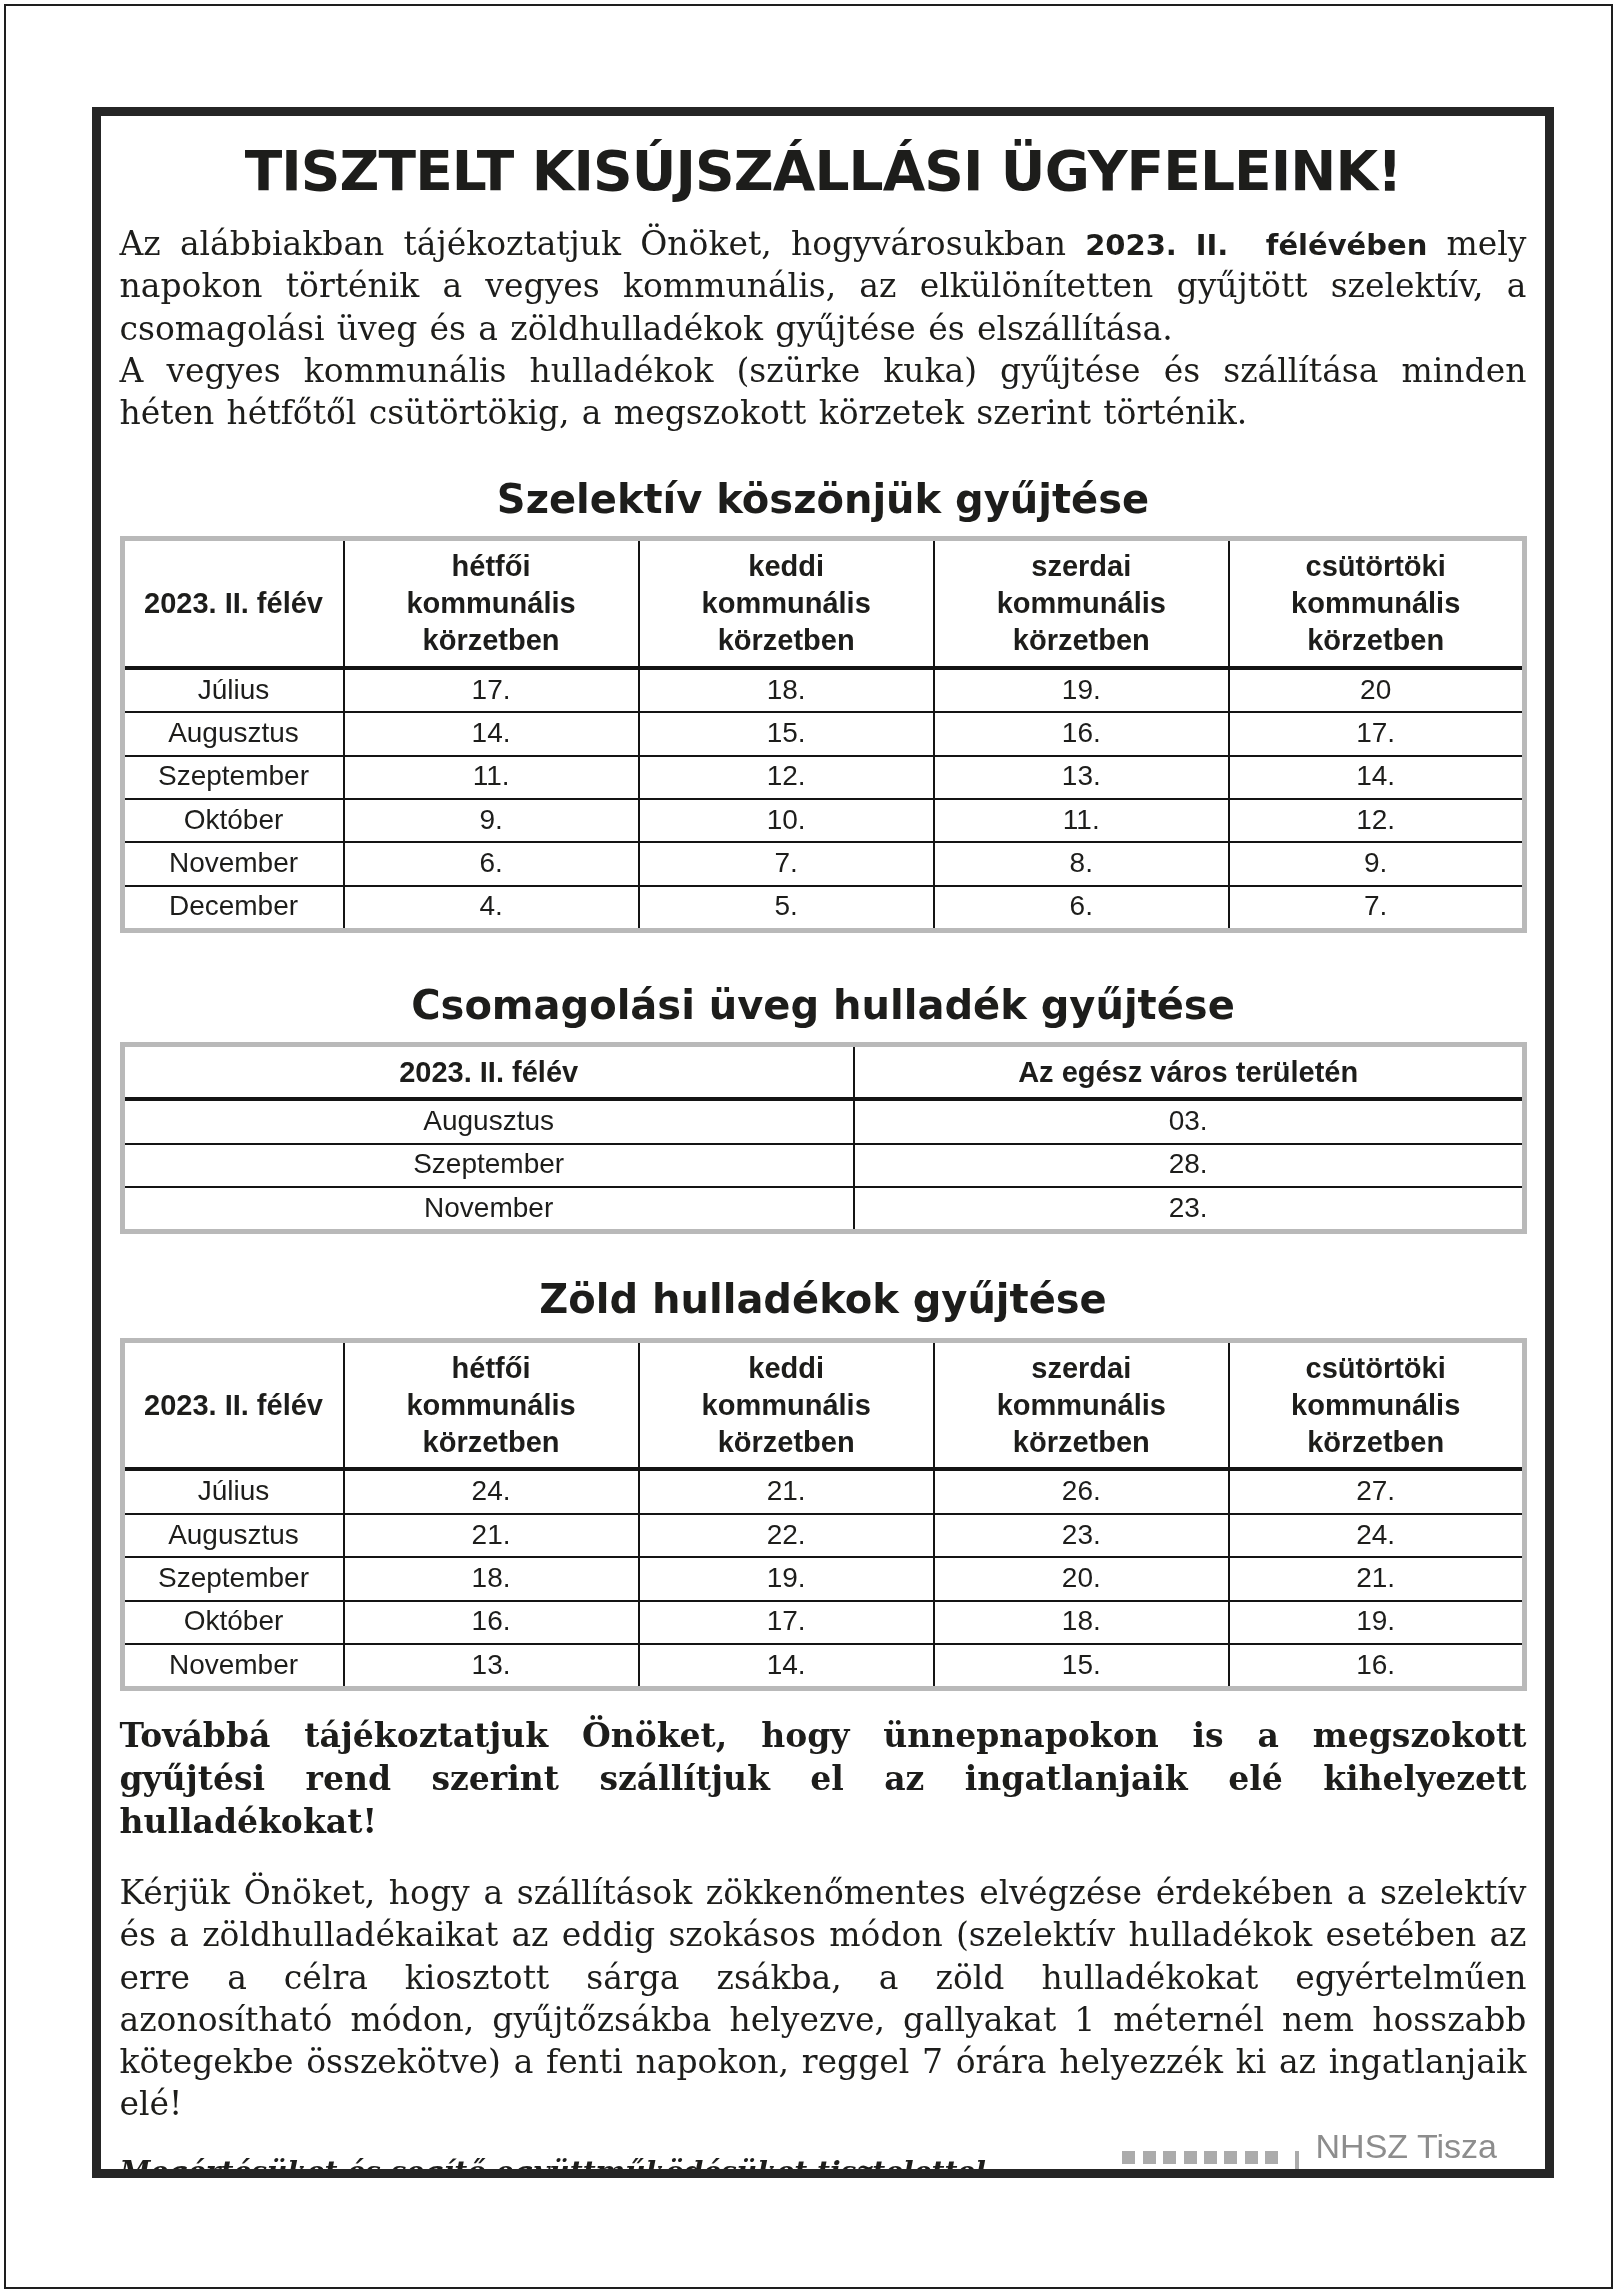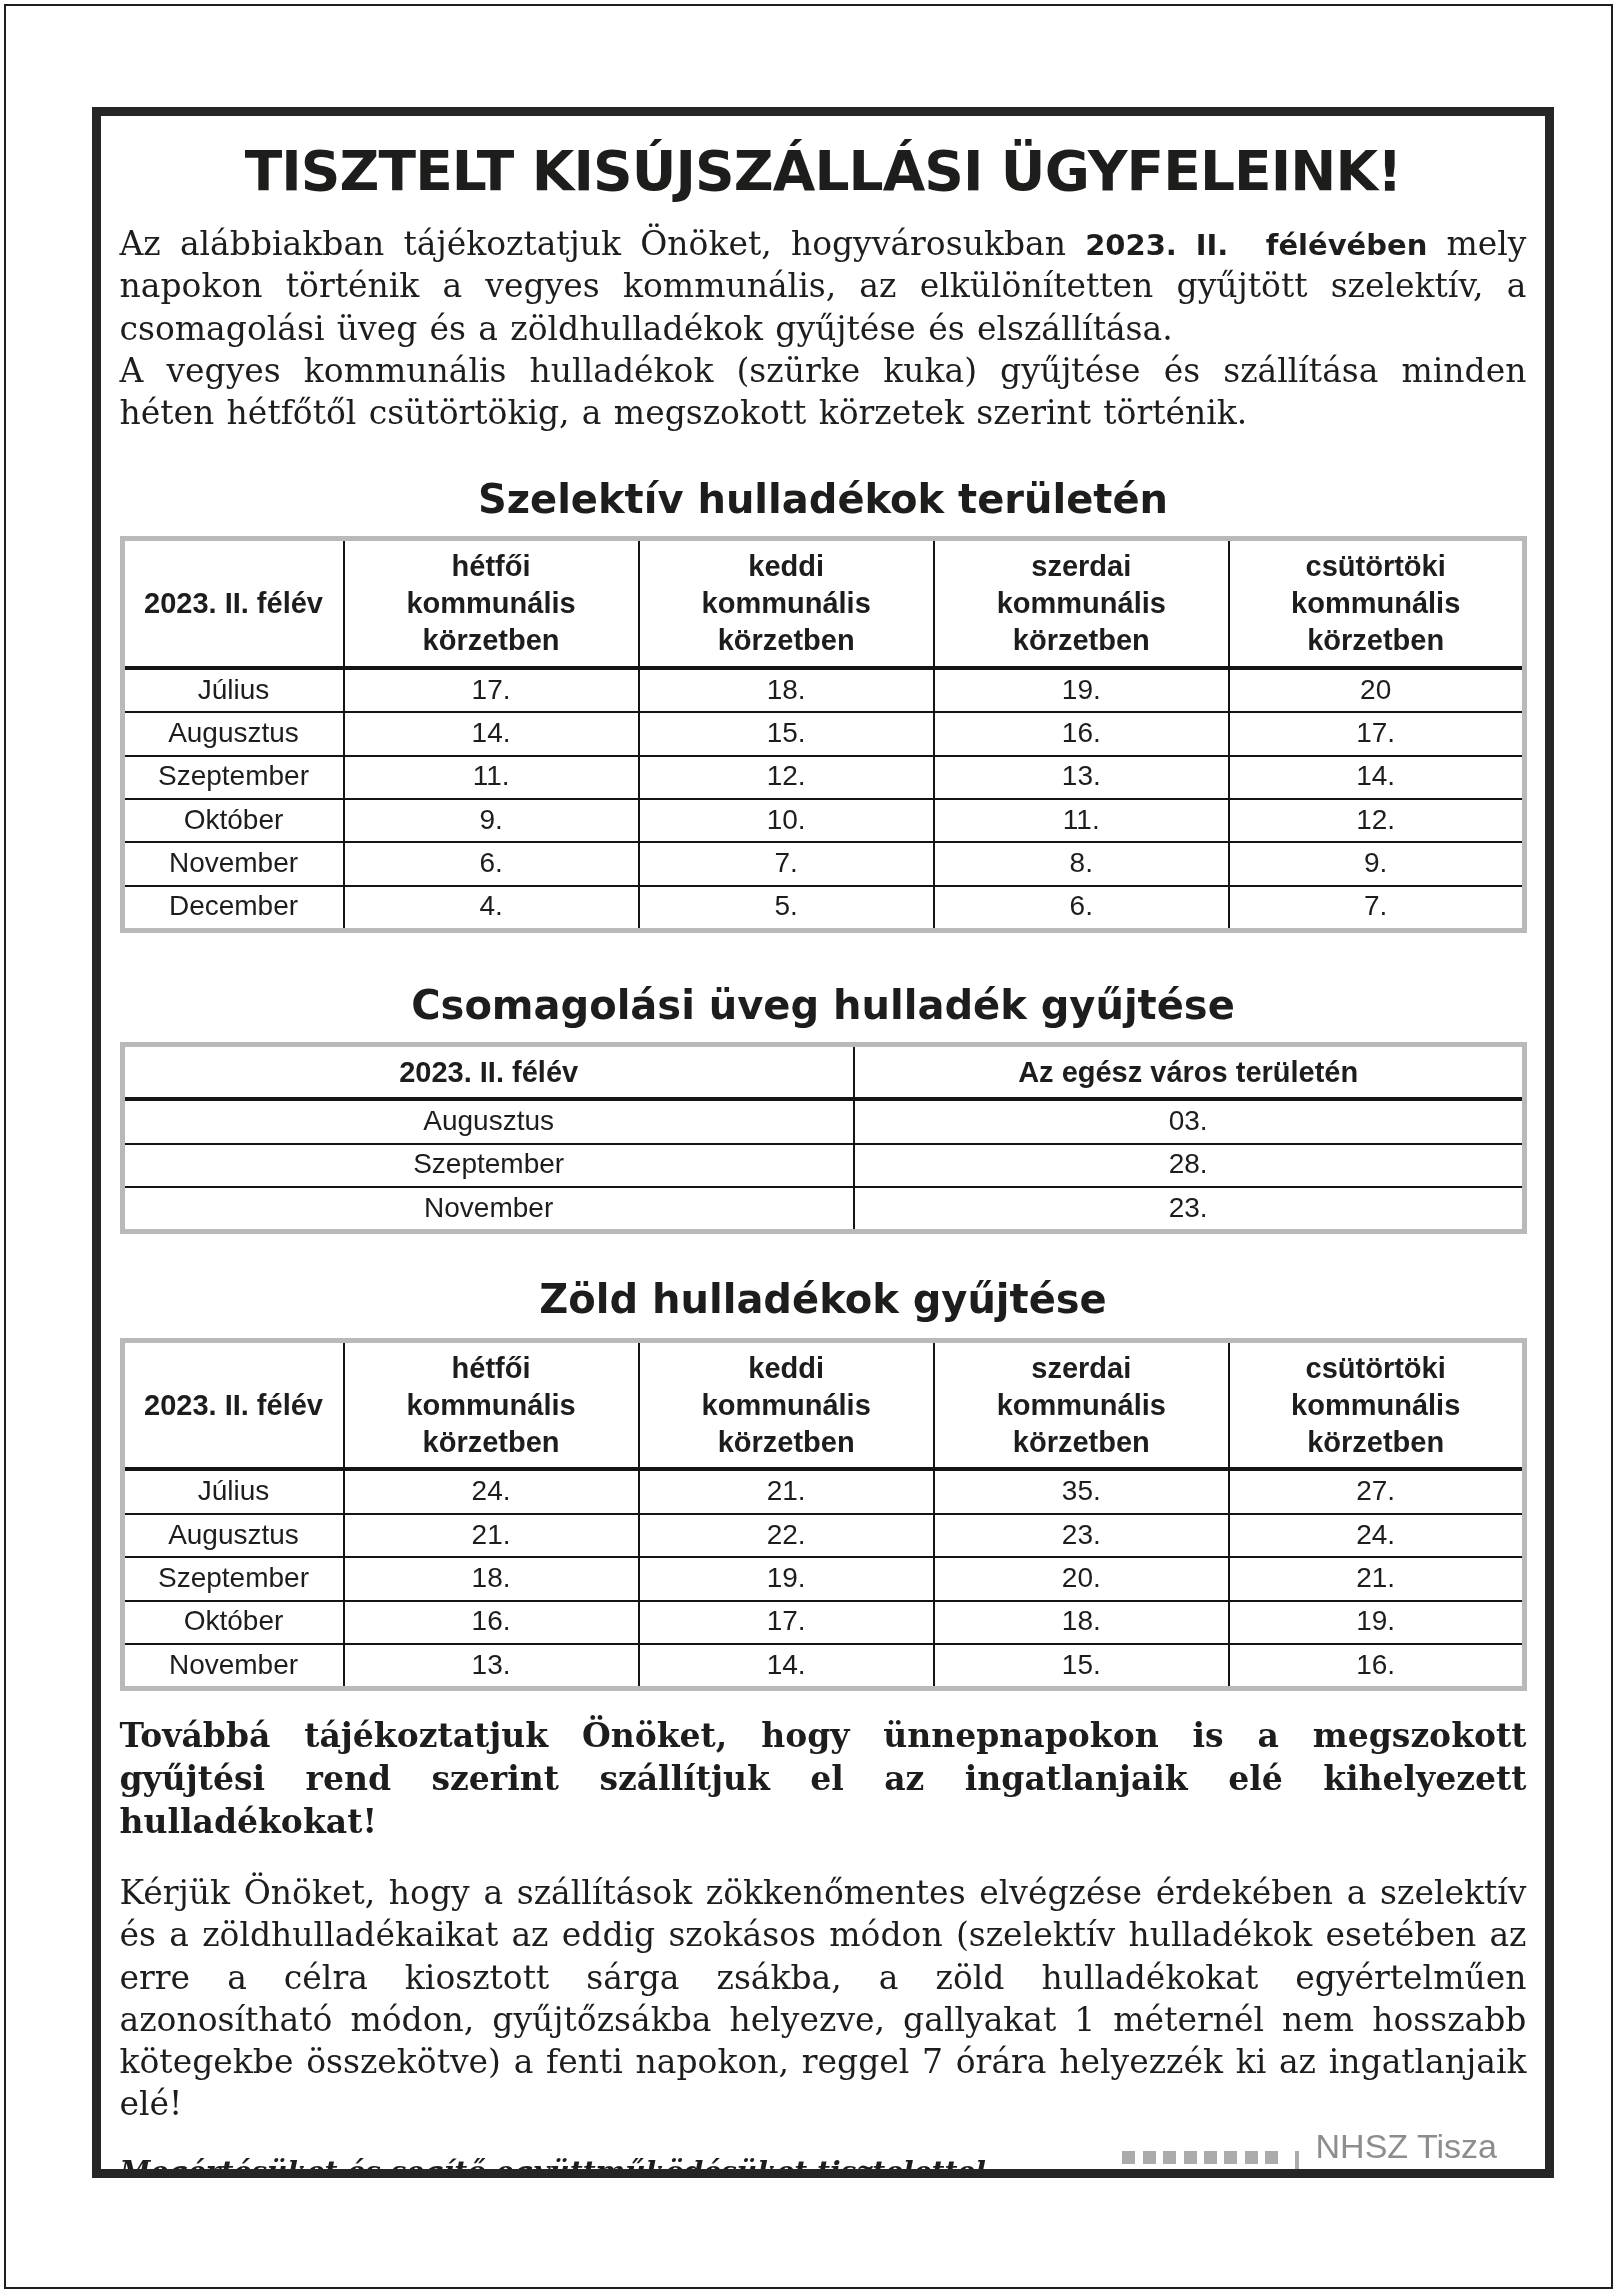--- a/index.html
+++ b/index.html
@@ -36,21 +36,21 @@
 <div class="page-border"></div>
 
 <div class="frame">
 
   <h1>TISZTELT KISÚJSZÁLLÁSI ÜGYFELEINK!</h1>
 
   <p class="p-body"><span>Az alábbiakban tájékoztatjuk Önöket, hogyvárosukban </span><span class="bold-sans">2023. II.&nbsp; félévében</span><span> mely napokon történik a vegyes kommunális, az elkülönítetten gyűjtött szelektív, a csomagolási üveg és a zöldhulladékok gyűjtése és elszállítása.</span></p>
 
   <p class="p-body p-body2">A vegyes kommunális hulladékok (szürke kuka) gyűjtése és szállítása minden héten hétfőtől csütörtökig, a megszokott körzetek szerint történik.</p>
 
-  <h2 class="h-sel">Szelektív hulladékok területén</h2>
+  <h2 class="h-sel">Szelektív köszönjük gyűjtése</h2>
   <table>
     <colgroup>
         <col style="width:15.8%">
         <col style="width:21.05%">
         <col style="width:21.05%">
         <col style="width:21.05%">
         <col style="width:21.05%">
       </colgroup>
     <thead>
         <tr>
@@ -167,21 +167,21 @@
           <th>csütörtöki
 kommunális
 körzetben</th>
         </tr>
       </thead>
     <tbody>
         <tr>
           <td>Július</td>
           <td>24.</td>
           <td>21.</td>
-          <td>35.</td>
+          <td>26.</td>
           <td>27.</td>
         </tr>
         <tr>
           <td>Augusztus</td>
           <td>21.</td>
           <td>22.</td>
           <td>23.</td>
           <td>24.</td>
         </tr>
         <tr>

